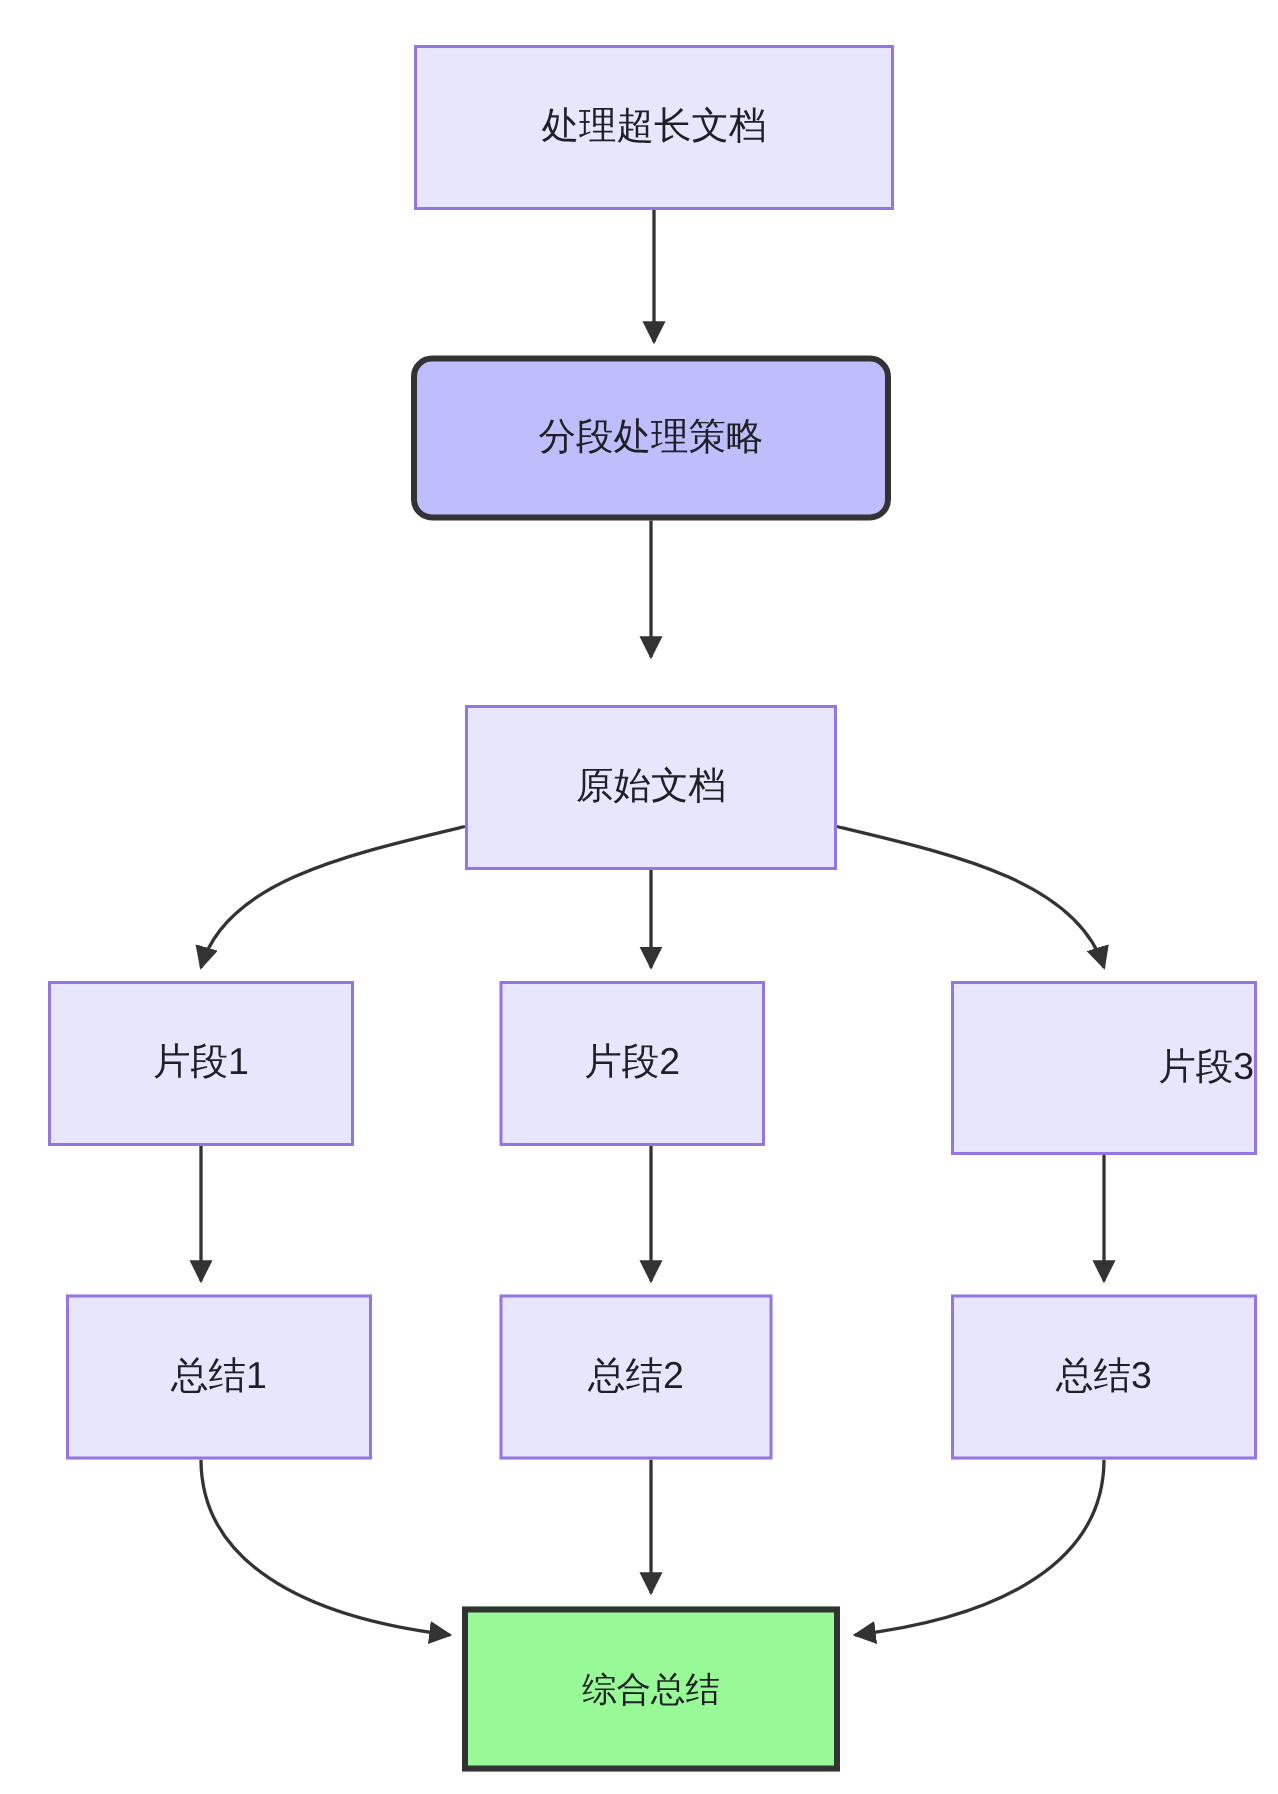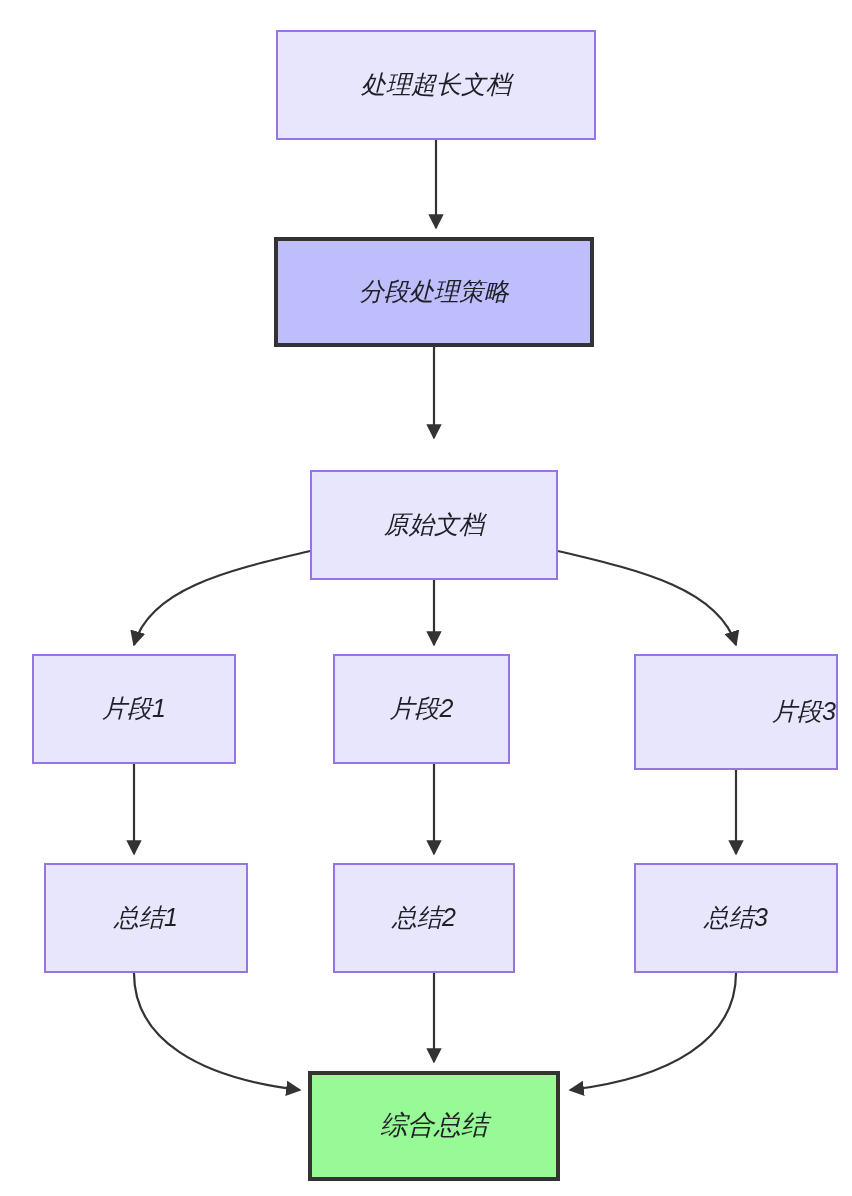--- a/index.html
+++ b/index.html
@@ -23,21 +23,20 @@
     height: 1196px;
   }
   .node {
     position: absolute;
     box-sizing: border-box;
     display: flex;
     align-items: center;
     justify-content: center;
     text-align: center;
     line-height: 1.25;
-    font-style: italic;
   }
   .node-label {
     display: block;
     white-space: nowrap;
   }
   
   .node.light {
     background: #e8e6fd;
     border: 2px solid #9575e0;
     color: #1f1f26;
@@ -48,21 +47,21 @@
     background: #bdbefb;
     border: 4px solid #333333;
     color: #1f1f26;
     font-size: 25px;
   }
   
   .node.final {
     background: #97fa96;
     border: 4px solid #333333;
     color: #1f1f26;
-    font-size: 27px;
+    font-size: 23px;
   }
 </style>
 </head>
 <body>
 
 <div id="diagram-root">
 
   <svg id="edge-layer" viewBox="0 0 852 1196" width="852" height="1196" xmlns="http://www.w3.org/2000/svg">
     <defs>
       <marker id="arrow" viewBox="0 0 10 10" refX="9" refY="5" markerWidth="7" markerHeight="7" orient="auto-start-reverse">
@@ -90,21 +89,21 @@
 
     <path d="M 434 973 L 434 1062" fill="none" stroke="#333333" stroke-width="2.2" marker-end="url(#arrow)"></path>
 
     <path d="M 736 973 C 736 1040, 670 1078, 570 1090" fill="none" stroke="#333333" stroke-width="2.2" marker-end="url(#arrow)"></path>
   </svg>
 
   <div class="node light" style="left:276px; top:30px; width:320px; height:110px;">
     <span class="node-label">处理超长文档</span>
   </div>
 
-  <div class="node strategy" style="left:274px; top:237px; width:320px; height:110px;">
+  <div class="node strategy" style="left:274px; top:237px; width:320px; height:110px;border-radius:14px;">
     <span class="node-label">分段处理策略</span>
   </div>
 
   <div class="node light" style="left:310px; top:470px; width:248px; height:110px;">
     <span class="node-label">原始文档</span>
   </div>
 
   <div class="node light" style="left:32px; top:654px; width:204px; height:110px;">
     <span class="node-label">片段1</span>
   </div>

